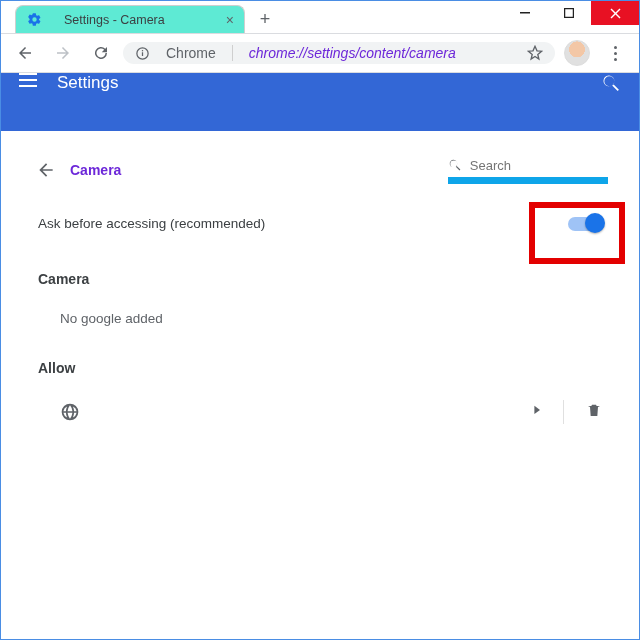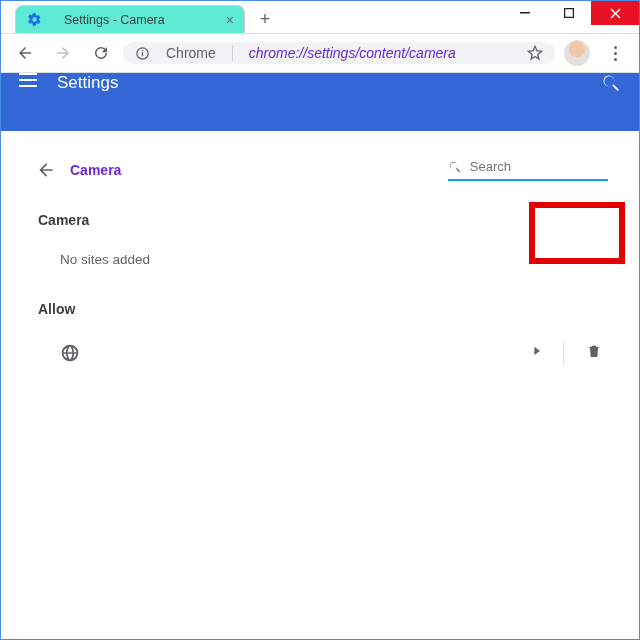--- a/index.html
+++ b/index.html
@@ -33,21 +33,21 @@
   .hamburger { display:flex; flex-direction:column; gap:4px; cursor:pointer;}
   .hamburger span{ width:18px; height:2px; background:#fff;}
   .settings-title { font-size:17px; font-weight:500;}
   .settings-search { margin-left:auto; color:#fff; cursor:pointer;}
   
   .content { padding: 10px 22px; background:#fff;}
   .card { border:1px solid #fff; padding: 4px 8px;}
   .card-head { display:flex; align-items:center; margin-bottom:4px; padding:10px 0 6px 0;}
   .back-arrow { width:28px; height:28px; display:flex; align-items:center; justify-content:center; color:#5f6368; cursor:pointer; margin-right:10px;}
   .page-title { font-size:14px; font-weight:600; color:#6d28d9;}
-  .search-wrap { margin-left:auto; display:flex; align-items:flex-start; border-bottom:2px solid #0ea5e9; padding-bottom:4px; width:160px; gap:8px;}
+  .search-wrap { margin-left:auto; display:flex; align-items:flex-end; border-bottom:7px solid #0ea5e9; padding-bottom:4px; width:160px; gap:8px;}
   .search-wrap input { border:none; outline:none; font-size:13px; color:#5f6368; width:100%; background:transparent;}
   .row { display:flex; align-items:center; padding:22px 6px; font-size:13.5px; color:#3c4043;}
   .row .spacer{flex:1;}
   .toggle { position:relative; width:34px; height:14px; background:#9fc3f6; border-radius:10px;}
   .toggle::after { content:""; position:absolute; right:-3px; top:-4px; width:20px; height:20px; background:#1a73e8; border-radius:50%; box-shadow:0 1px 2px rgba(0,0,0,.3);}
   .highlight-box { position:absolute; border:6px solid #e30000; right:14px; top:201px; width:96px; height:62px; pointer-events:none;}
   .section-label { font-size:14px; font-weight:600; color:#3c4043; padding:18px 6px 8px 6px;}
   .muted { color:#5f6368; font-size:13.5px; padding:16px 6px 16px 28px;}
   .site-row { display:flex; align-items:center; padding:16px 6px 16px 28px; gap:14px;}
   .globe { width:20px; height:20px; color:#5f6368;}
@@ -159,23 +159,28 @@
         </div>
         <div class="page-title">Camera</div>
         <div class="search-wrap">
           <svg width="16" height="16" viewBox="0 0 24 24">
               <path fill="#5f6368" d="M15.5 14h-.79l-.28-.27a6.5 6.5 0 1 0-.7.7l.27.28v.79L20 21.49 21.49 20zM10 16a6 6 0 1 1 6-6 6 6 0 0 1-6 6z"></path>
             </svg>
           <input type="text" placeholder="Search" style="">
         </div>
       </div>
 
+      <div class="row">
+        <span>Ask before accessing (recommended)</span>
+        <span class="spacer"></span>
+        <div class="toggle"></div>
+      </div>
 
       <div class="section-label">Camera</div>
-      <div class="muted">No sites added</div>
+      <div class="muted">No google added</div>
 
       <div class="section-label">Allow</div>
       <div class="site-row">
         <span class="globe">
           <svg width="20" height="20" viewBox="0 0 24 24">
               <path fill="#5f6368" d="M12 2a10 10 0 1 0 10 10A10 10 0 0 0 12 2zm7.93 9H16.9a15.6 15.6 0 0 0-1.38-5.59A8 8 0 0 1 19.93 11zM12 4a13.5 13.5 0 0 1 2.91 7H9.09A13.5 13.5 0 0 1 12 4zM4.07 13H7.1a15.6 15.6 0 0 0 1.38 5.59A8 8 0 0 1 4.07 13zm0-2a8 8 0 0 1 4.41-5.59A15.6 15.6 0 0 0 7.1 11zm7.93 9a13.5 13.5 0 0 1-2.91-7h5.82A13.5 13.5 0 0 1 12 20zm3.52-1.41A15.6 15.6 0 0 0 16.9 13h3A8 8 0 0 1 15.52 18.59z"></path>
             </svg>
         </span>
         <div class="row-actions">
           <span>

